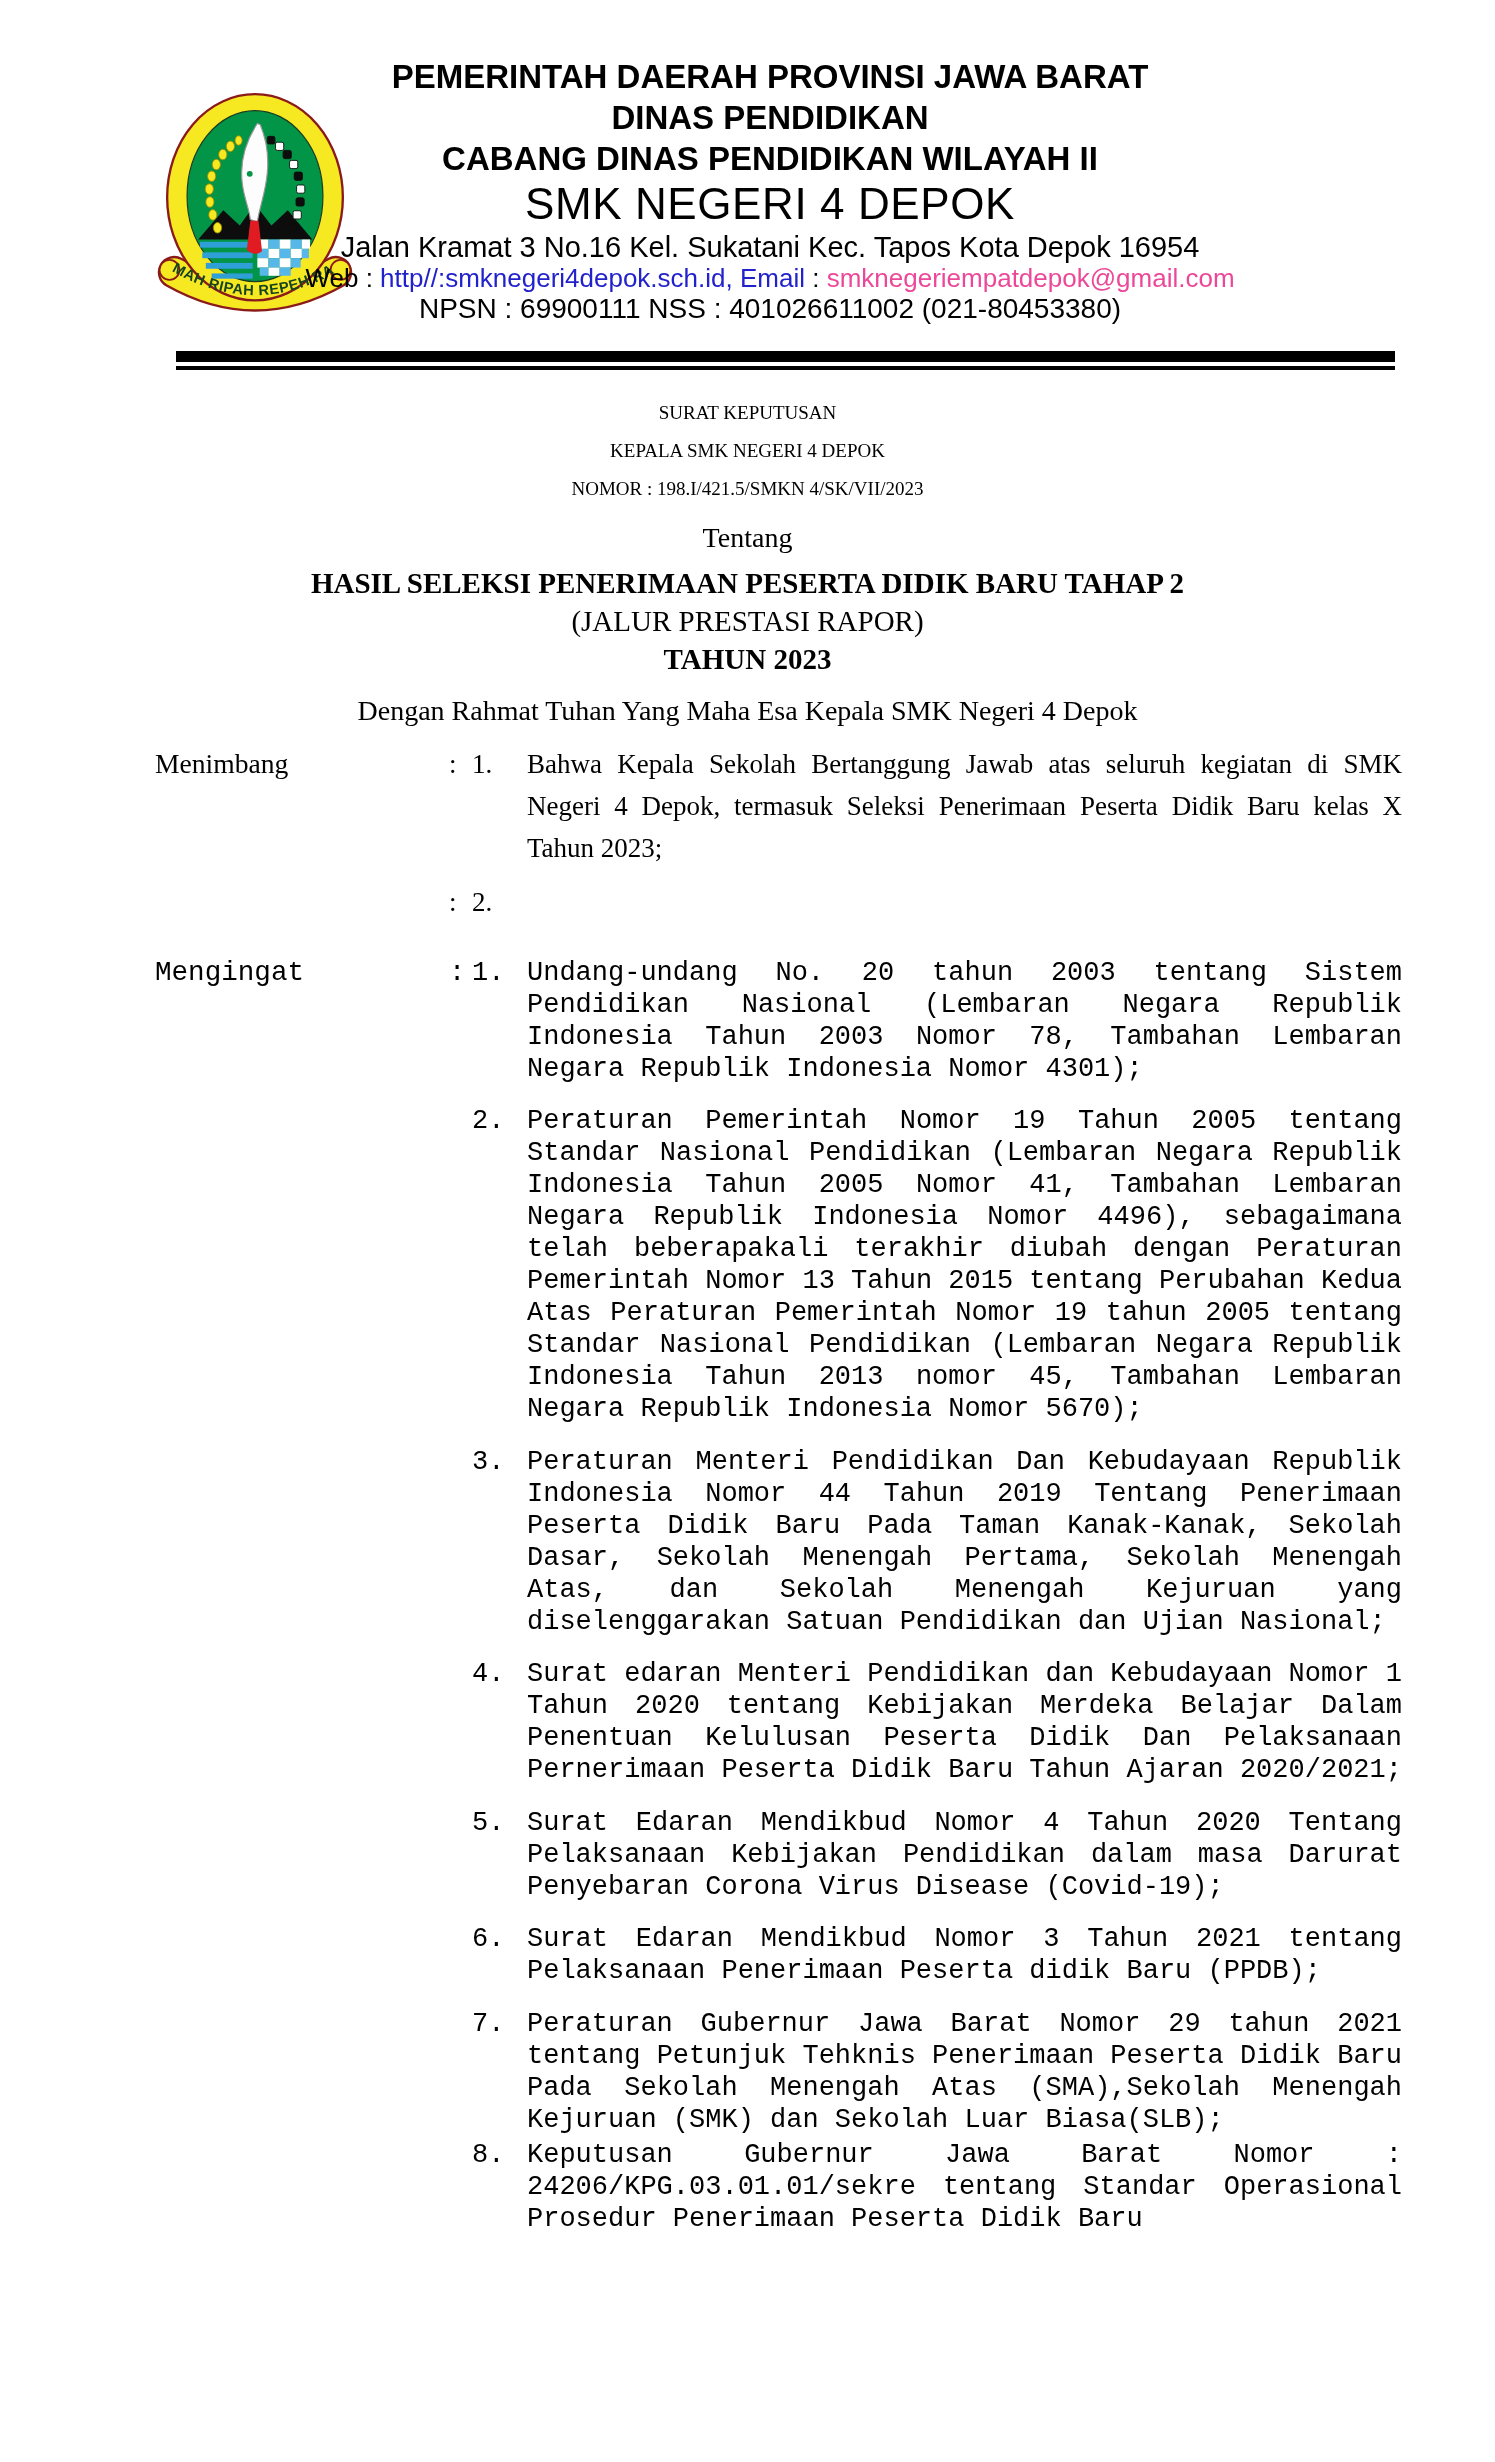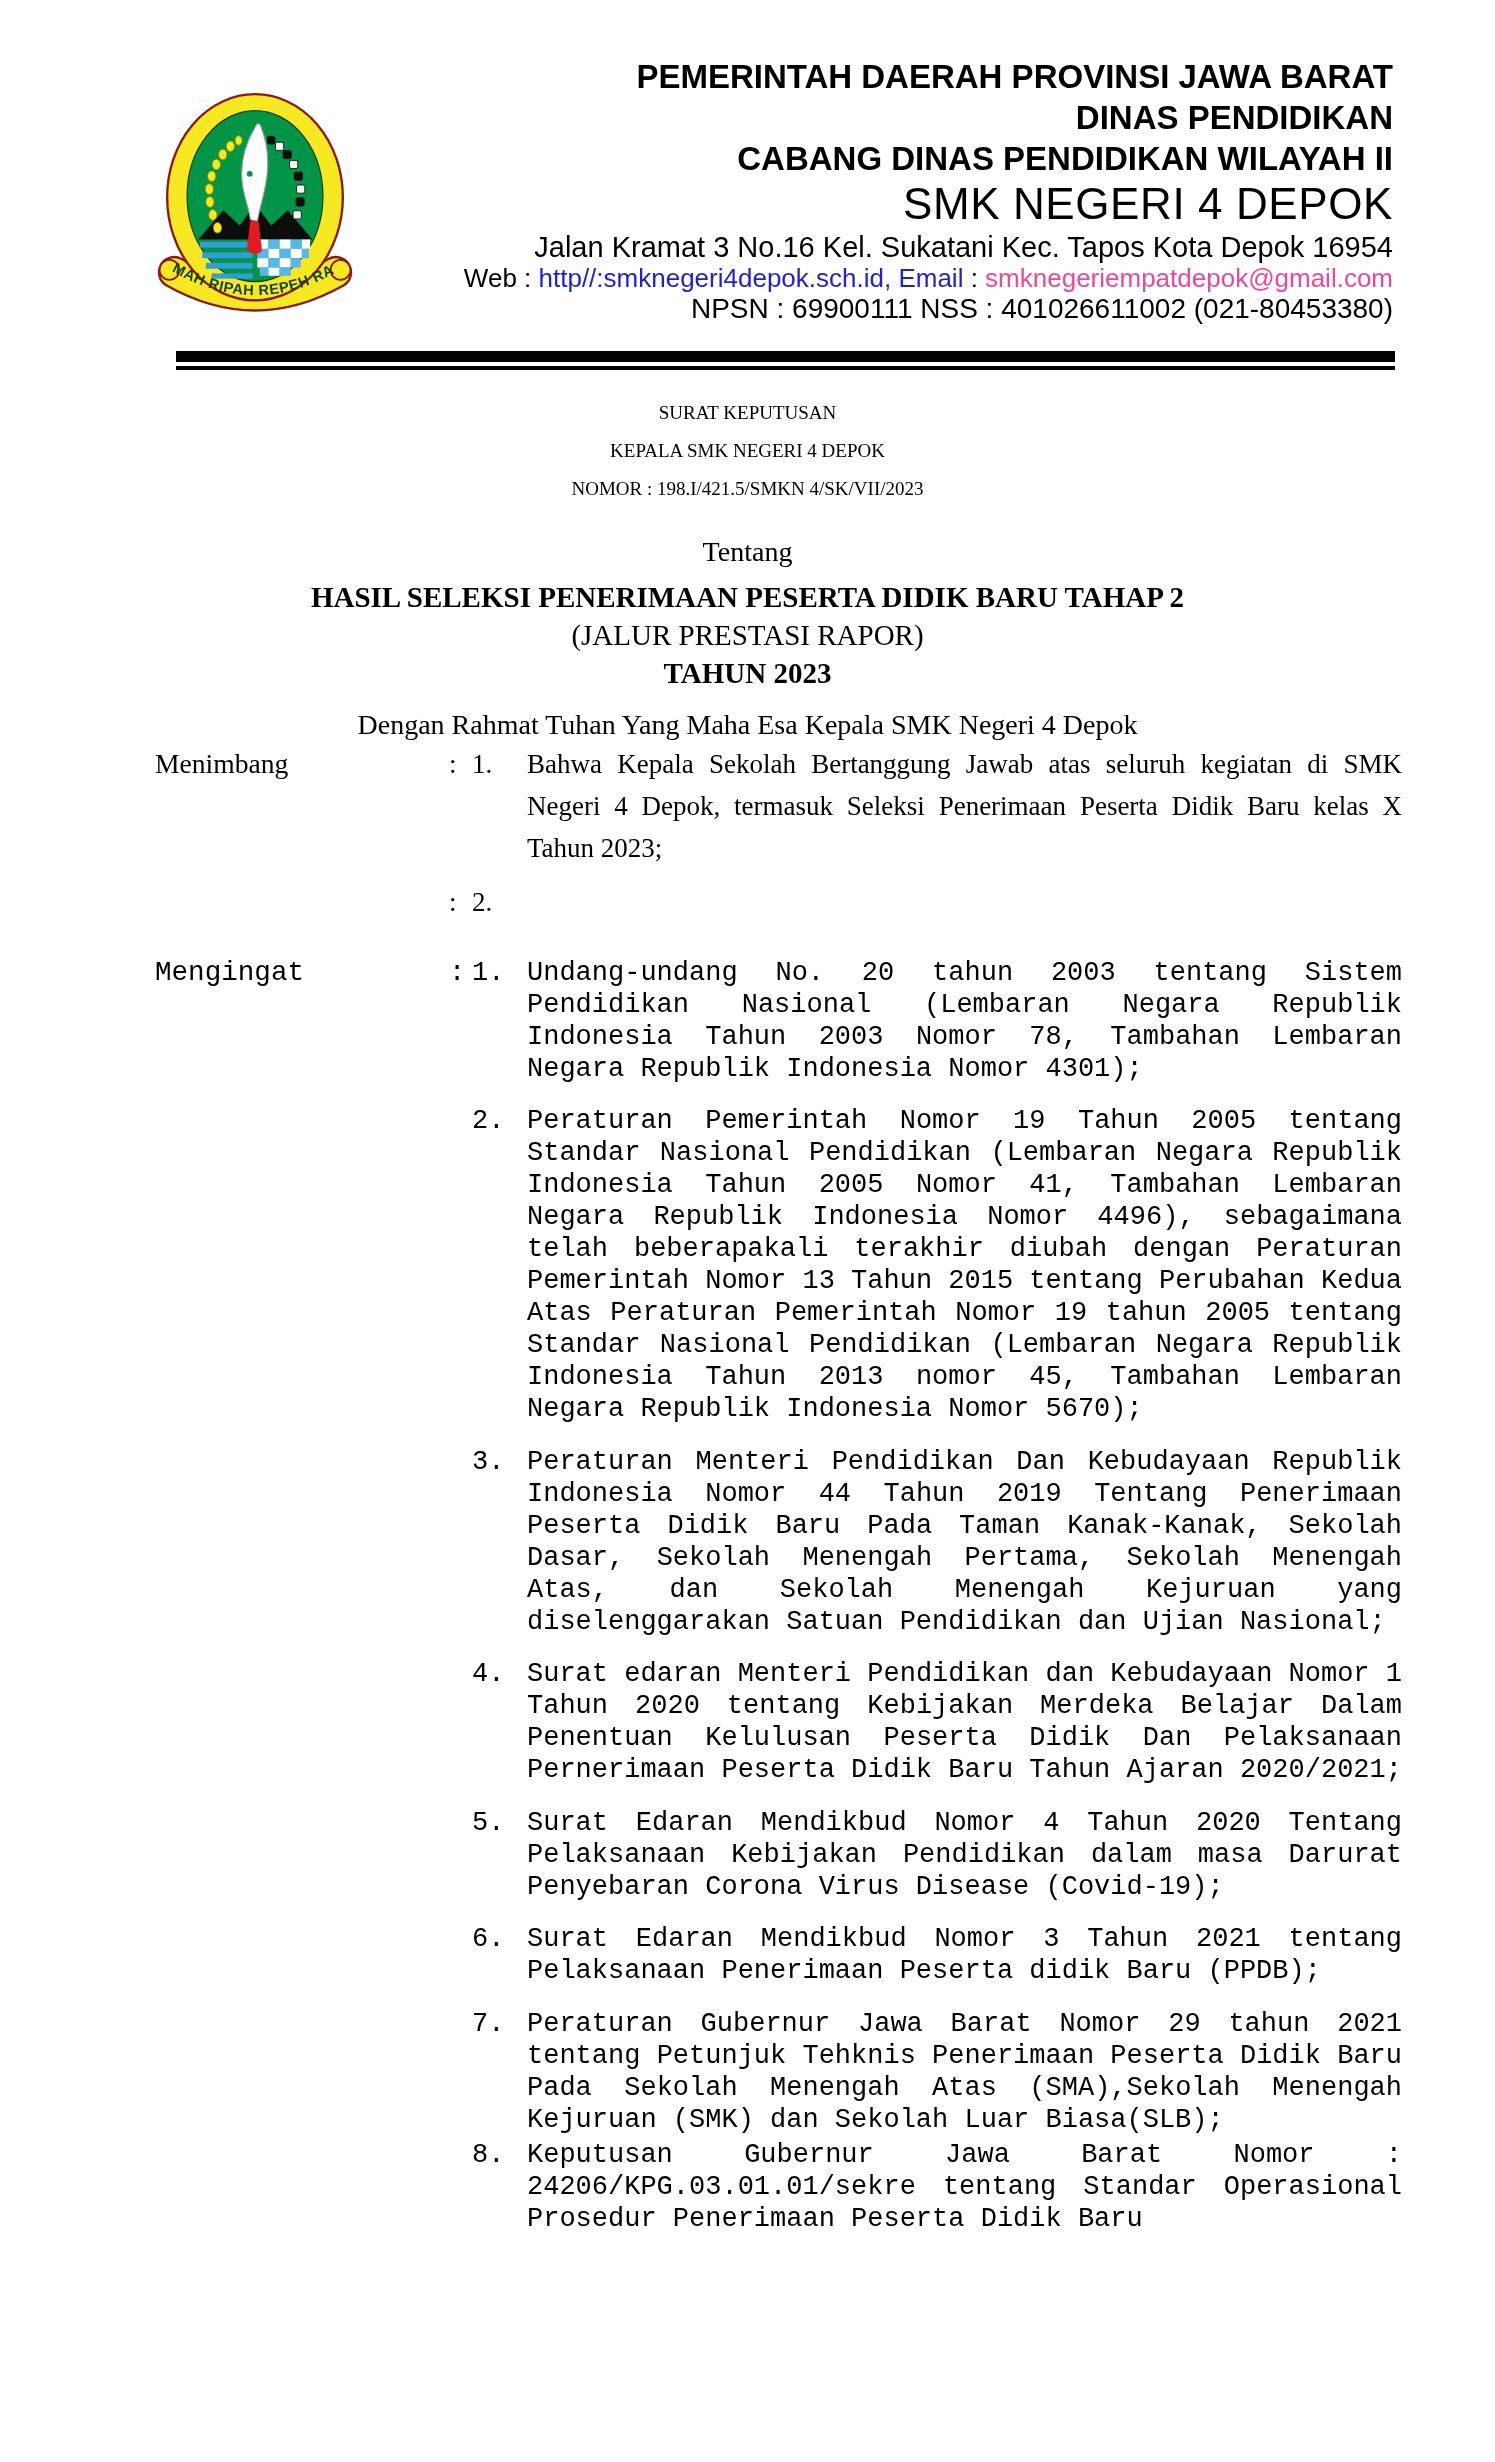--- a/index.html
+++ b/index.html
@@ -8,38 +8,38 @@
     position:relative;
     width:1495px;height:2462px;
     background:#ffffff;
     color:#000;
     font-family:"Liberation Serif",serif;
     overflow:hidden;
   }
   
   .letterhead{
     position:absolute;left:147px;top:56px;width:1246px;
-    text-align:right;
+    text-align:center;
     font-family:"Liberation Sans",sans-serif;
   }
   .lh-line{font-weight:bold;font-size:33px;line-height:41px;letter-spacing:0px;}
   .lh-school{font-weight:normal;font-size:44px;line-height:50px;letter-spacing:0.6px;}
   .lh-address{font-size:29px;line-height:34px;margin-top:1.2px;}
   .lh-web{font-size:26px;line-height:29px;}
   .lh-npsn{font-size:28px;line-height:32px;}
   .blue{color:#2222cc;}
   .u-blue{color:#ec4899;}
   .logo-wrap{position:absolute;left:154px;top:86px;width:202px;height:246px;}
   .rule{position:absolute;left:176px;top:351px;width:1219px;}
   .rule-thick{height:10.6px;background:#000;}
   .rule-thin{height:4.1px;background:#000;margin-top:4.7px;}
   
   .titleblock{position:absolute;left:0;top:394px;width:1495px;text-align:center;}
   .t-line{font-size:19px;line-height:38px;}
-  .t-tentang{font-size:28px;line-height:38px;margin-top:25px;}
+  .t-tentang{font-size:28px;line-height:38px;margin-top:11px;}
   .t-subject{font-size:29px;line-height:38px;font-weight:bold;margin-top:7px;}
   .t-subject2{font-size:29px;line-height:38px;font-weight:normal;}
   .t-preamble{font-size:28px;line-height:33px;margin-top:16.4px;}
   
   .docbody{position:absolute;left:155px;top:743px;width:1246px;font-size:27px;}
   .row{display:grid;grid-template-columns:294px 23px 55px 875px;align-items:start;}
   .cell-label{font-size:27.6px;}
   .cell-colon{}
   .cell-num{}
   .item-text{text-align:justify;text-align-last:left;}

